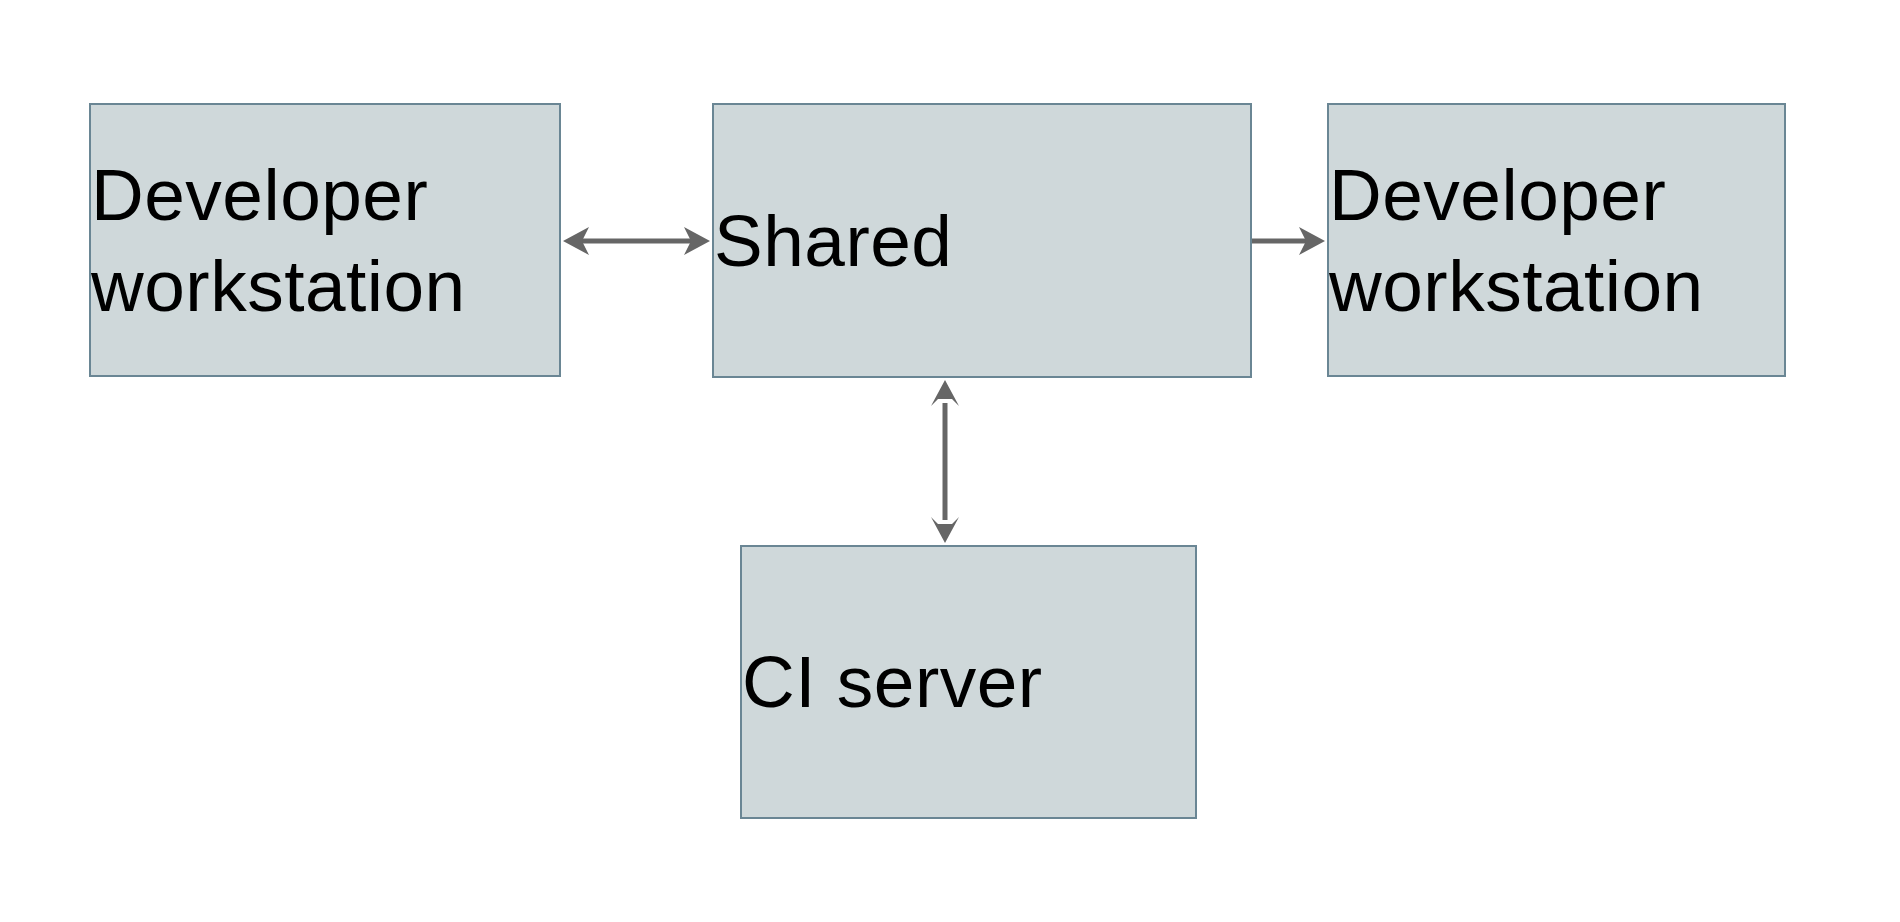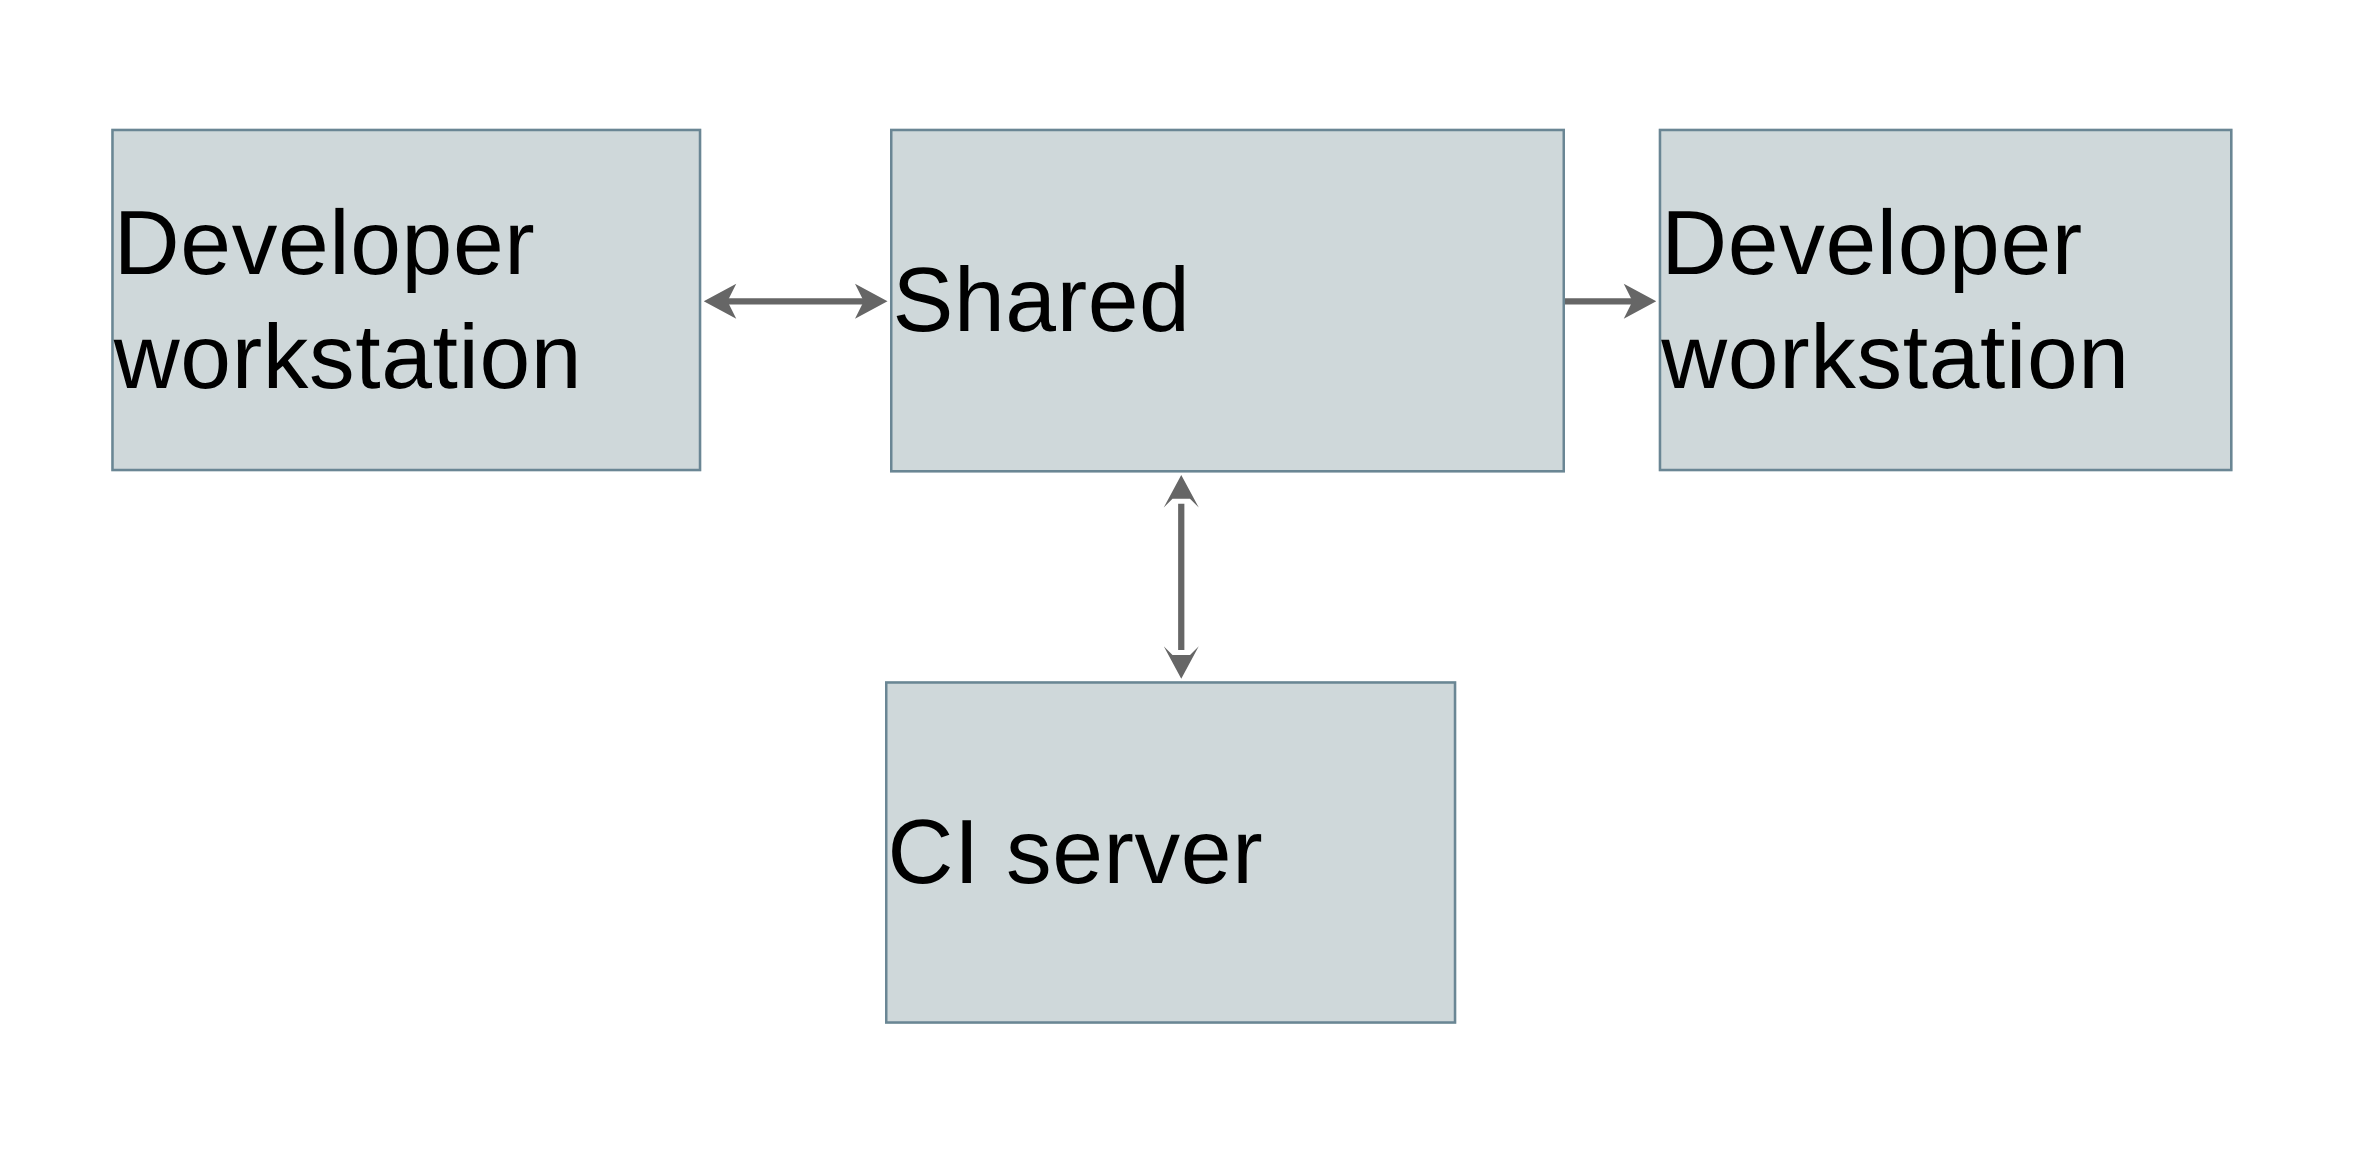--- a/index.html
+++ b/index.html
@@ -28,21 +28,21 @@
     color: var(--text, #000000);
     font-size: 73px;
     line-height: 1.25;
     letter-spacing: 0.5px;
   }
   .node span { display: block; white-space: nowrap; }
 
   #node-dev-left   { left:  89px; top: 103px; width: 472px; height: 274px; }
   #node-shared     { left: 712px; top: 103px; width: 540px; height: 275px; }
   #node-dev-right  { left:1327px; top: 103px; width: 459px; height: 274px; }
-  #node-ci         { left: 708px; top: 545px; width: 457px; height: 274px; }
+  #node-ci         { left: 740px; top: 545px; width: 457px; height: 274px; }
 
   .edges-layer {
     position: absolute;
     left: 0; top: 0;
     width: 1900px;
     height: 922px;
     pointer-events: none;
   }
   .edge {
     color: var(--arrow, #666666);

